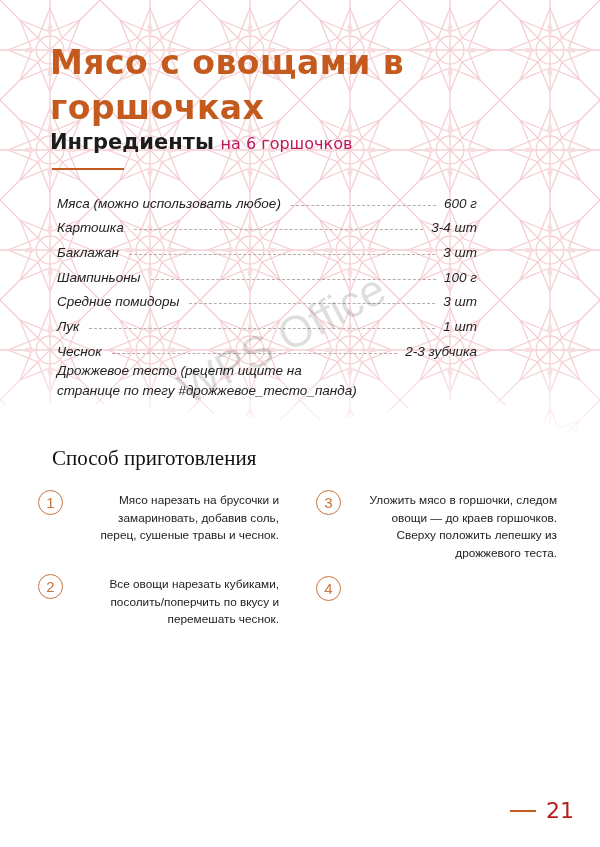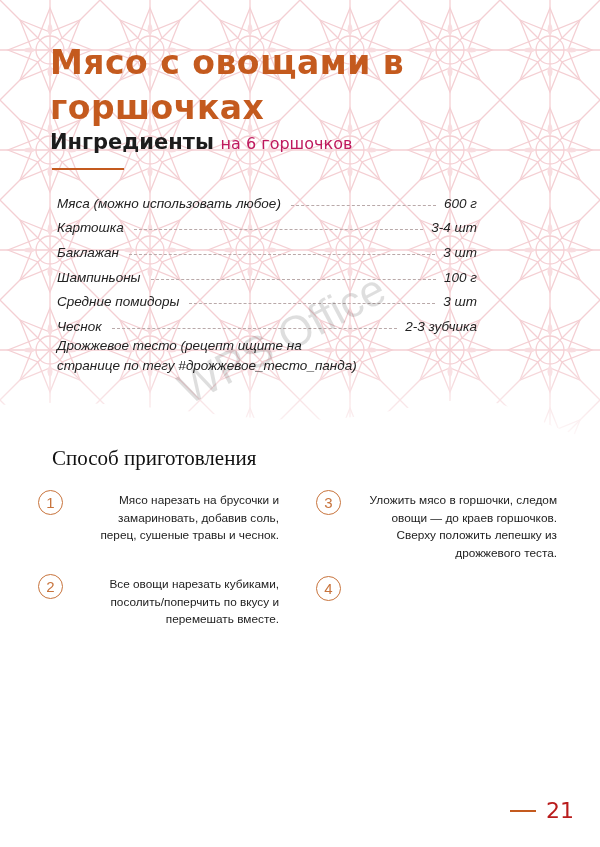--- a/index.html
+++ b/index.html
@@ -85,39 +85,44 @@
     <span class="name">Шампиньоны</span>
     <span class="dots"></span>
     <span class="qty">100 г</span>
   </li>
   <li class="ing-row">
     <span class="name">Средние помидоры</span>
     <span class="dots"></span>
     <span class="qty">3 шт</span>
   </li>
   <li class="ing-row">
+    <span class="name">Лук</span>
+    <span class="dots"></span>
+    <span class="qty">1 шт</span>
+  </li>
+  <li class="ing-row">
     <span class="name">Чеснок</span>
     <span class="dots"></span>
     <span class="qty">2-3 зубчика</span>
   </li>
   <li class="ing-note">
     <div>Дрожжевое тесто (рецепт ищите на</div>
     <div>странице по тегу #дрожжевое_тесто_панда)</div>
   </li>
 </ul>
 
 <h2 class="method-title">Способ приготовления</h2>
 
 <div class="step" style="left:38px;top:492px;">
   <div class="num">1</div>
   <div class="txt">Мясо нарезать на брусочки и замариновать, добавив соль, перец, сушеные травы и чеснок.</div>
 </div>
 <div class="step" style="left:38px;top:576px;">
   <div class="num">2</div>
-  <div class="txt">Все овощи нарезать кубиками, посолить/поперчить по вкусу и перемешать вместе.</div>
+  <div class="txt">Все овощи нарезать кубиками, посолить/поперчить по вкусу и перемешать чеснок.</div>
 </div>
 <div class="step" style="left:316px;top:492px;">
   <div class="num">3</div>
   <div class="txt">Уложить мясо в горшочки, следом овощи — до краев горшочков. Сверху положить лепешку из дрожжевого теста.</div>
 </div>
 <div class="step" style="left:316px;top:578px;">
   <div class="num">4</div>
 </div>
 
 <div class="watermark">WPS Office</div>

